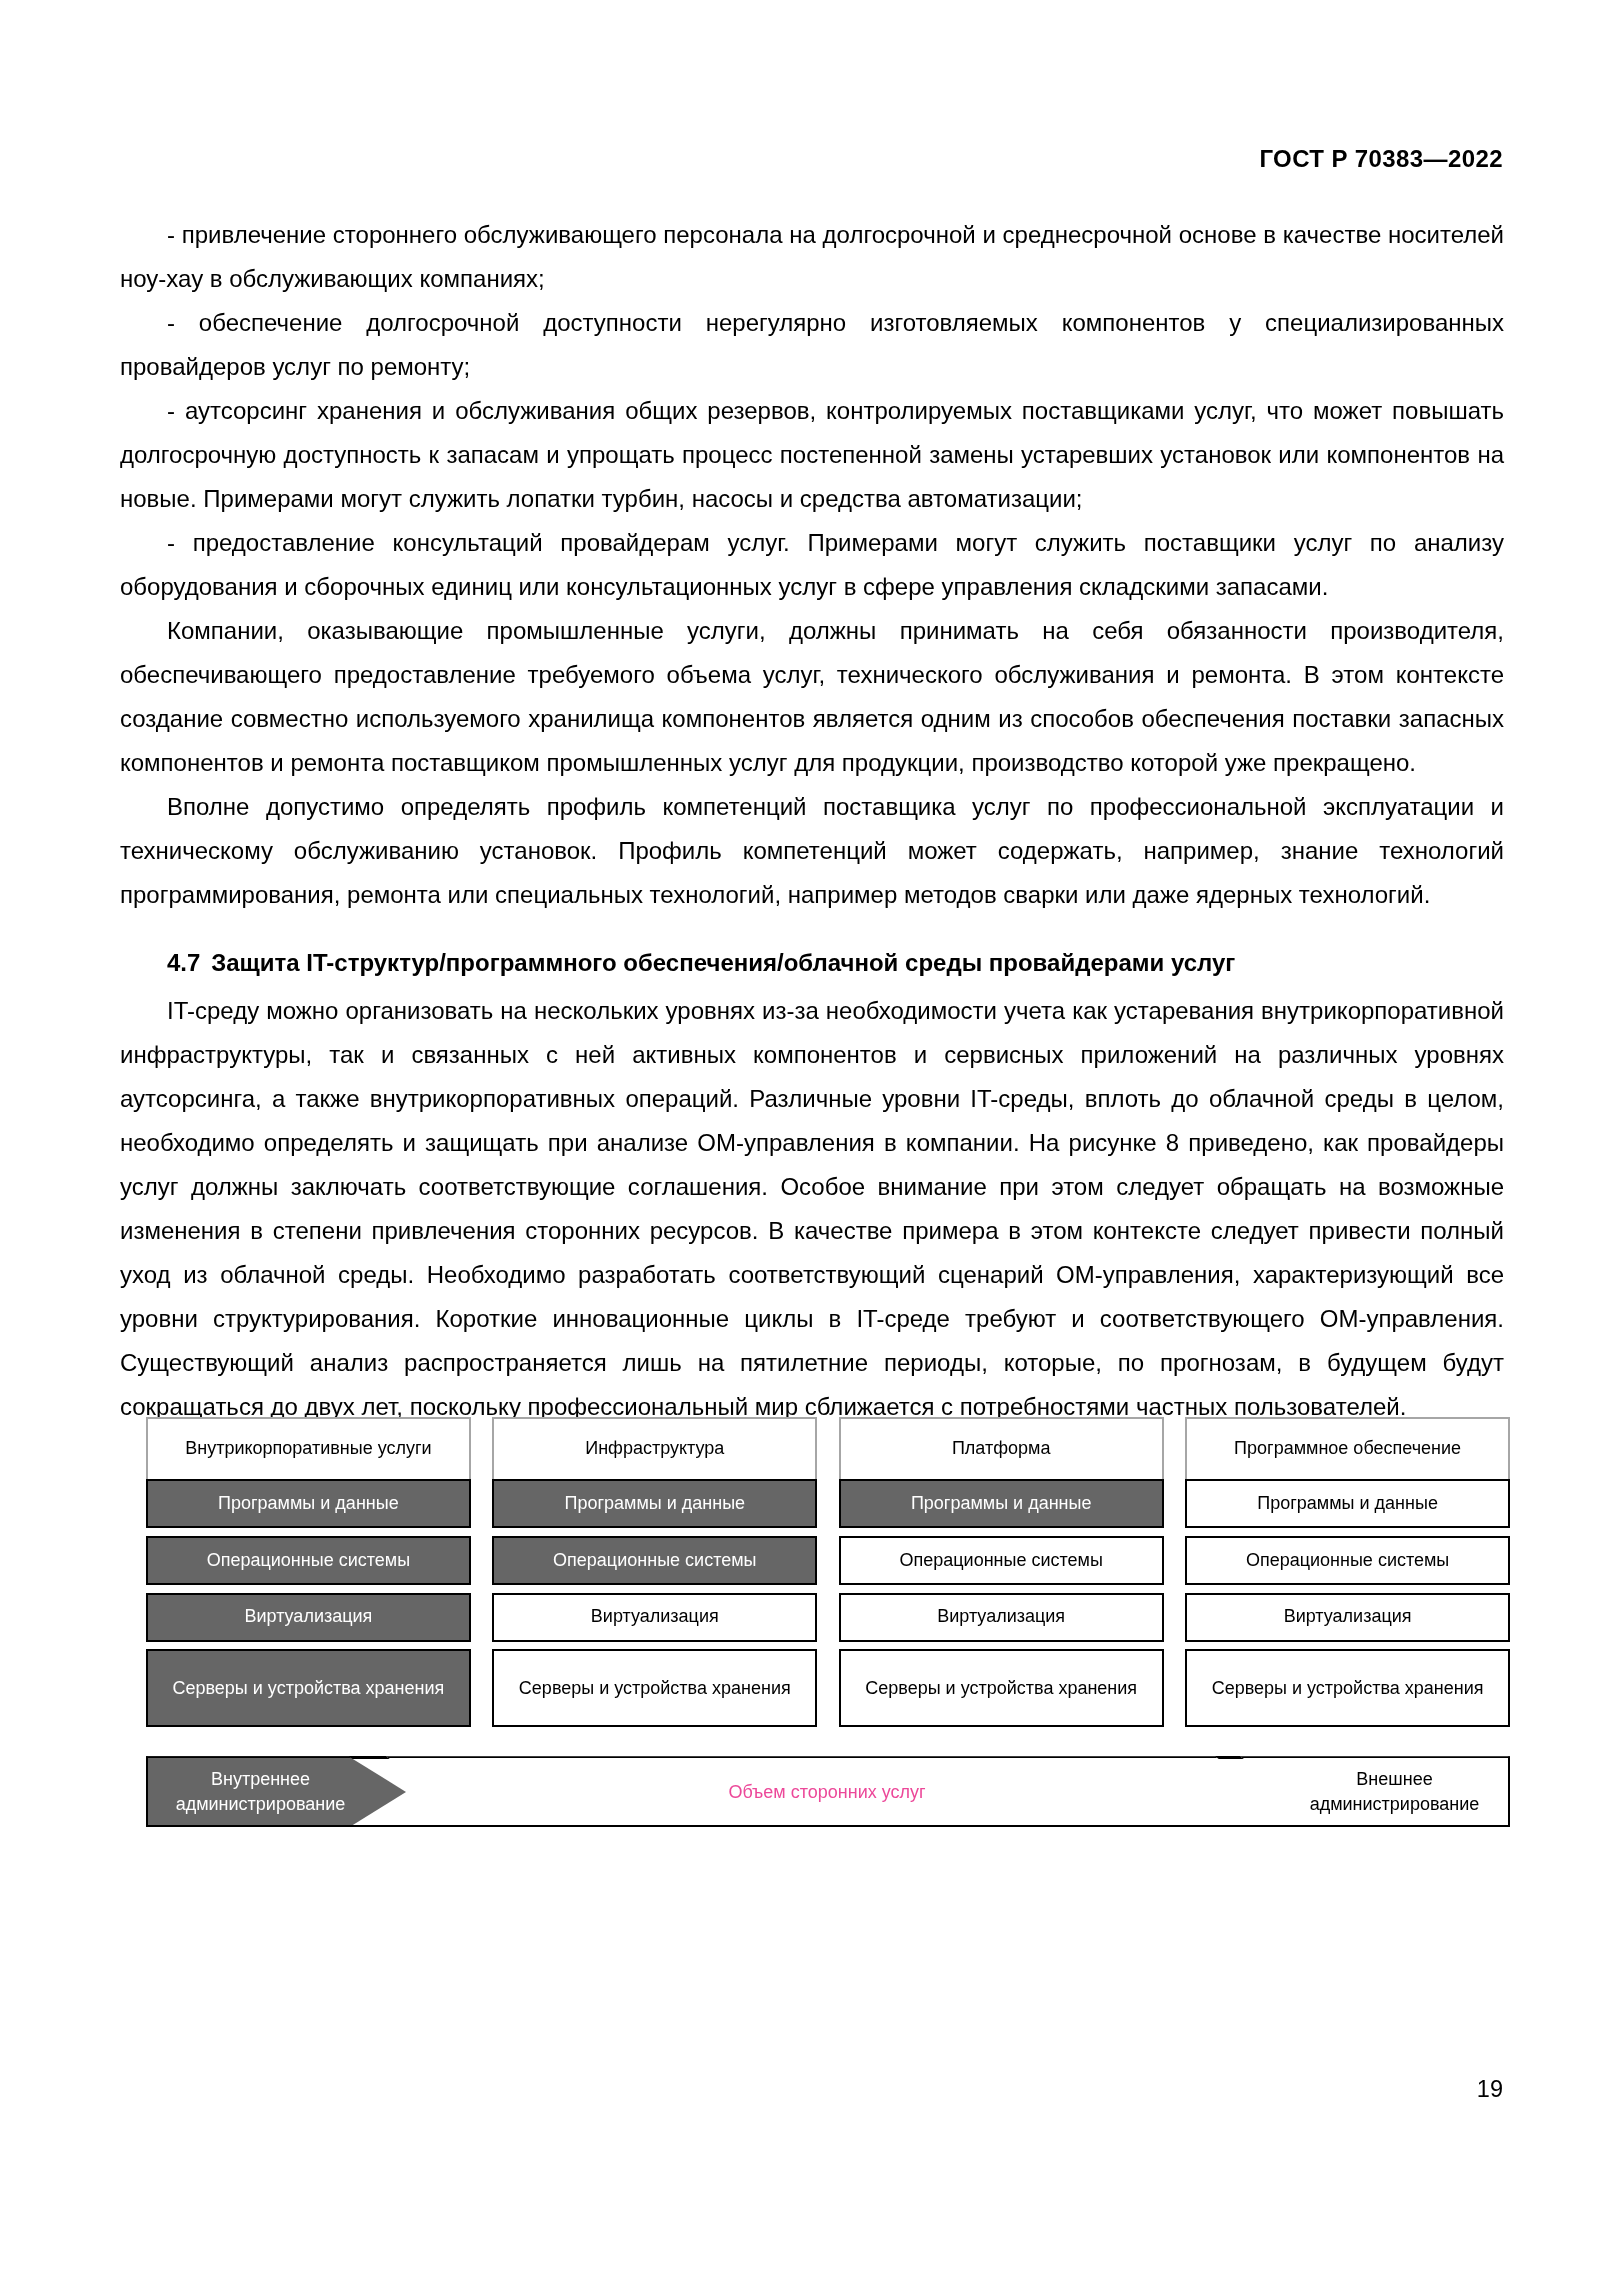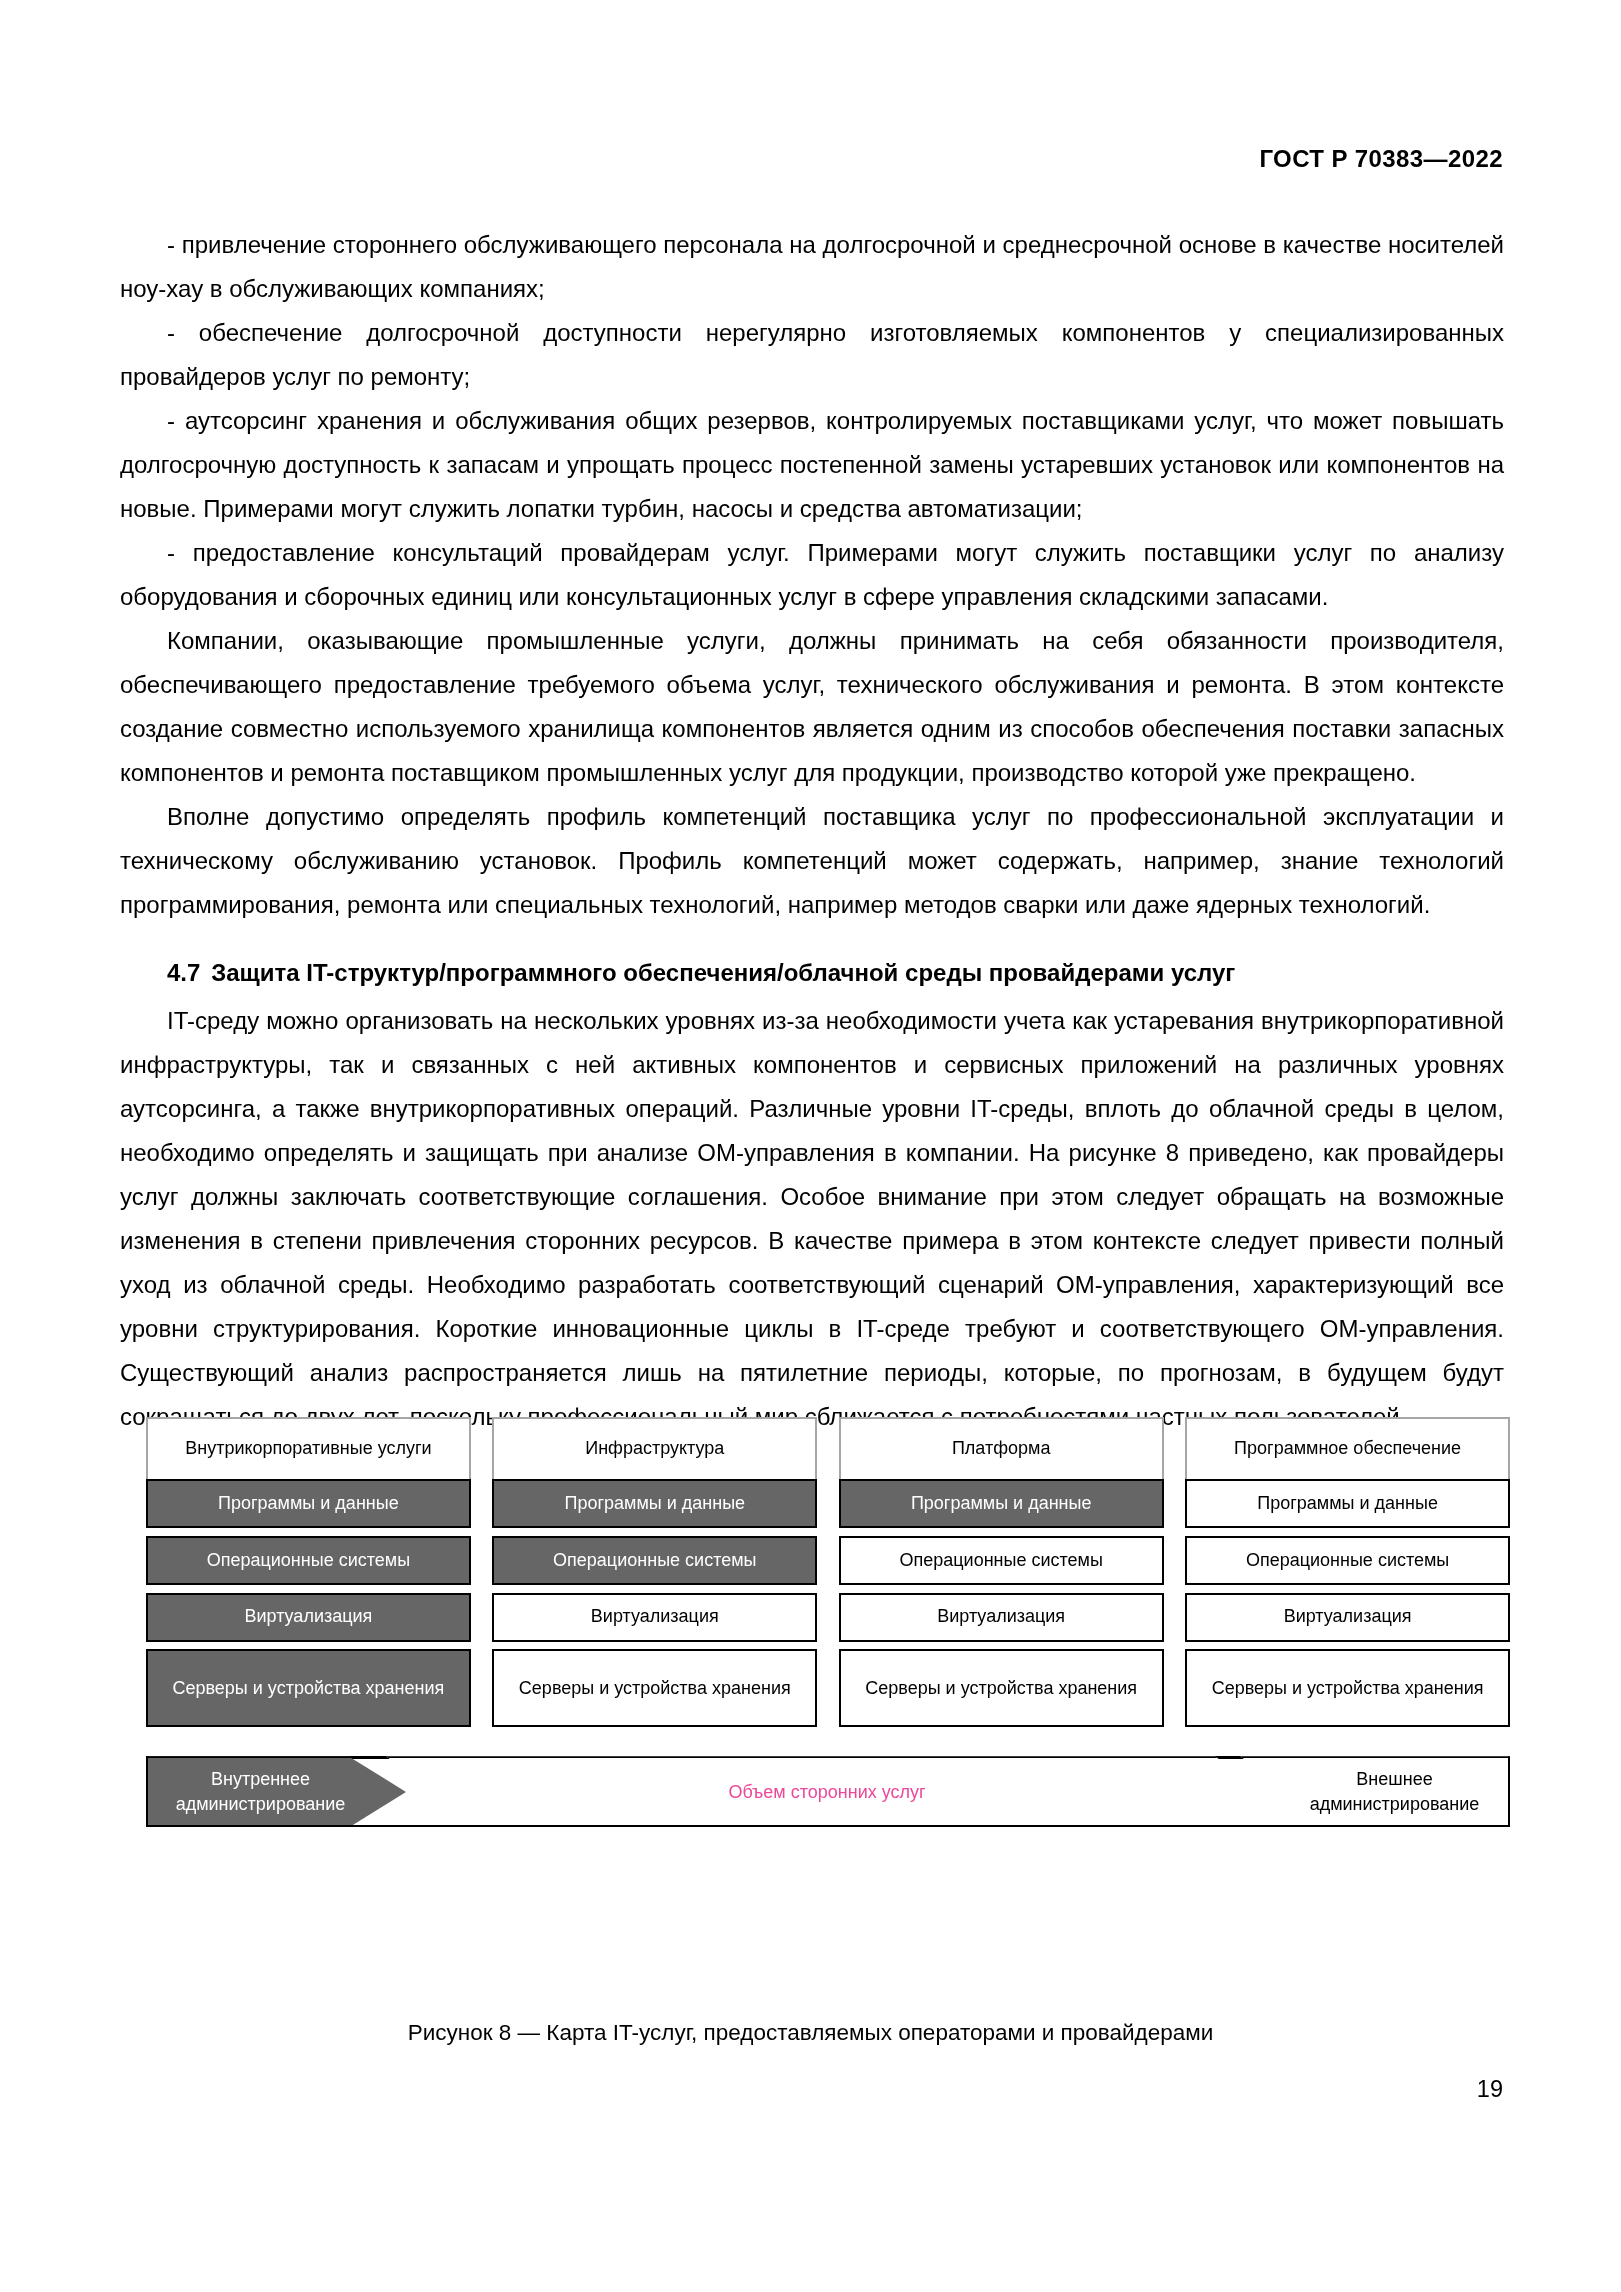--- a/index.html
+++ b/index.html
@@ -28,21 +28,21 @@
     font-size: 24px;
     font-weight: bold;
     letter-spacing: 0.4px;
     white-space: nowrap;
     text-align: right;
   }
 
   
   .content {
     position: absolute;
-    top: 223px;
+    top: 213px;
     left: 120px;
     width: 1384px;
   }
   p.body {
     margin: 0;
     font-size: 24px;
     line-height: 44px;
     text-align: justify;
     text-justify: inter-word;
     hyphens: none;
@@ -255,17 +255,16 @@
 
     <div class="banner">
       <div class="banner-rule-top"></div>
       <div class="banner-seg seg-middle">Объем сторонних услуг</div>
       <div class="banner-seg seg-internal">Внутреннее администрирование</div>
       <div class="banner-seg seg-external">Внешнее администрирование</div>
       <div class="banner-rule-bottom"></div>
     </div>
   </div>
 
-  <div class="caption">Рисунок 8 — Карта IT-услуг, предоставляемых операторами и провайдерами</div>
 
   <div class="page-number">19</div>
 </div>
 
 
 </body></html>

